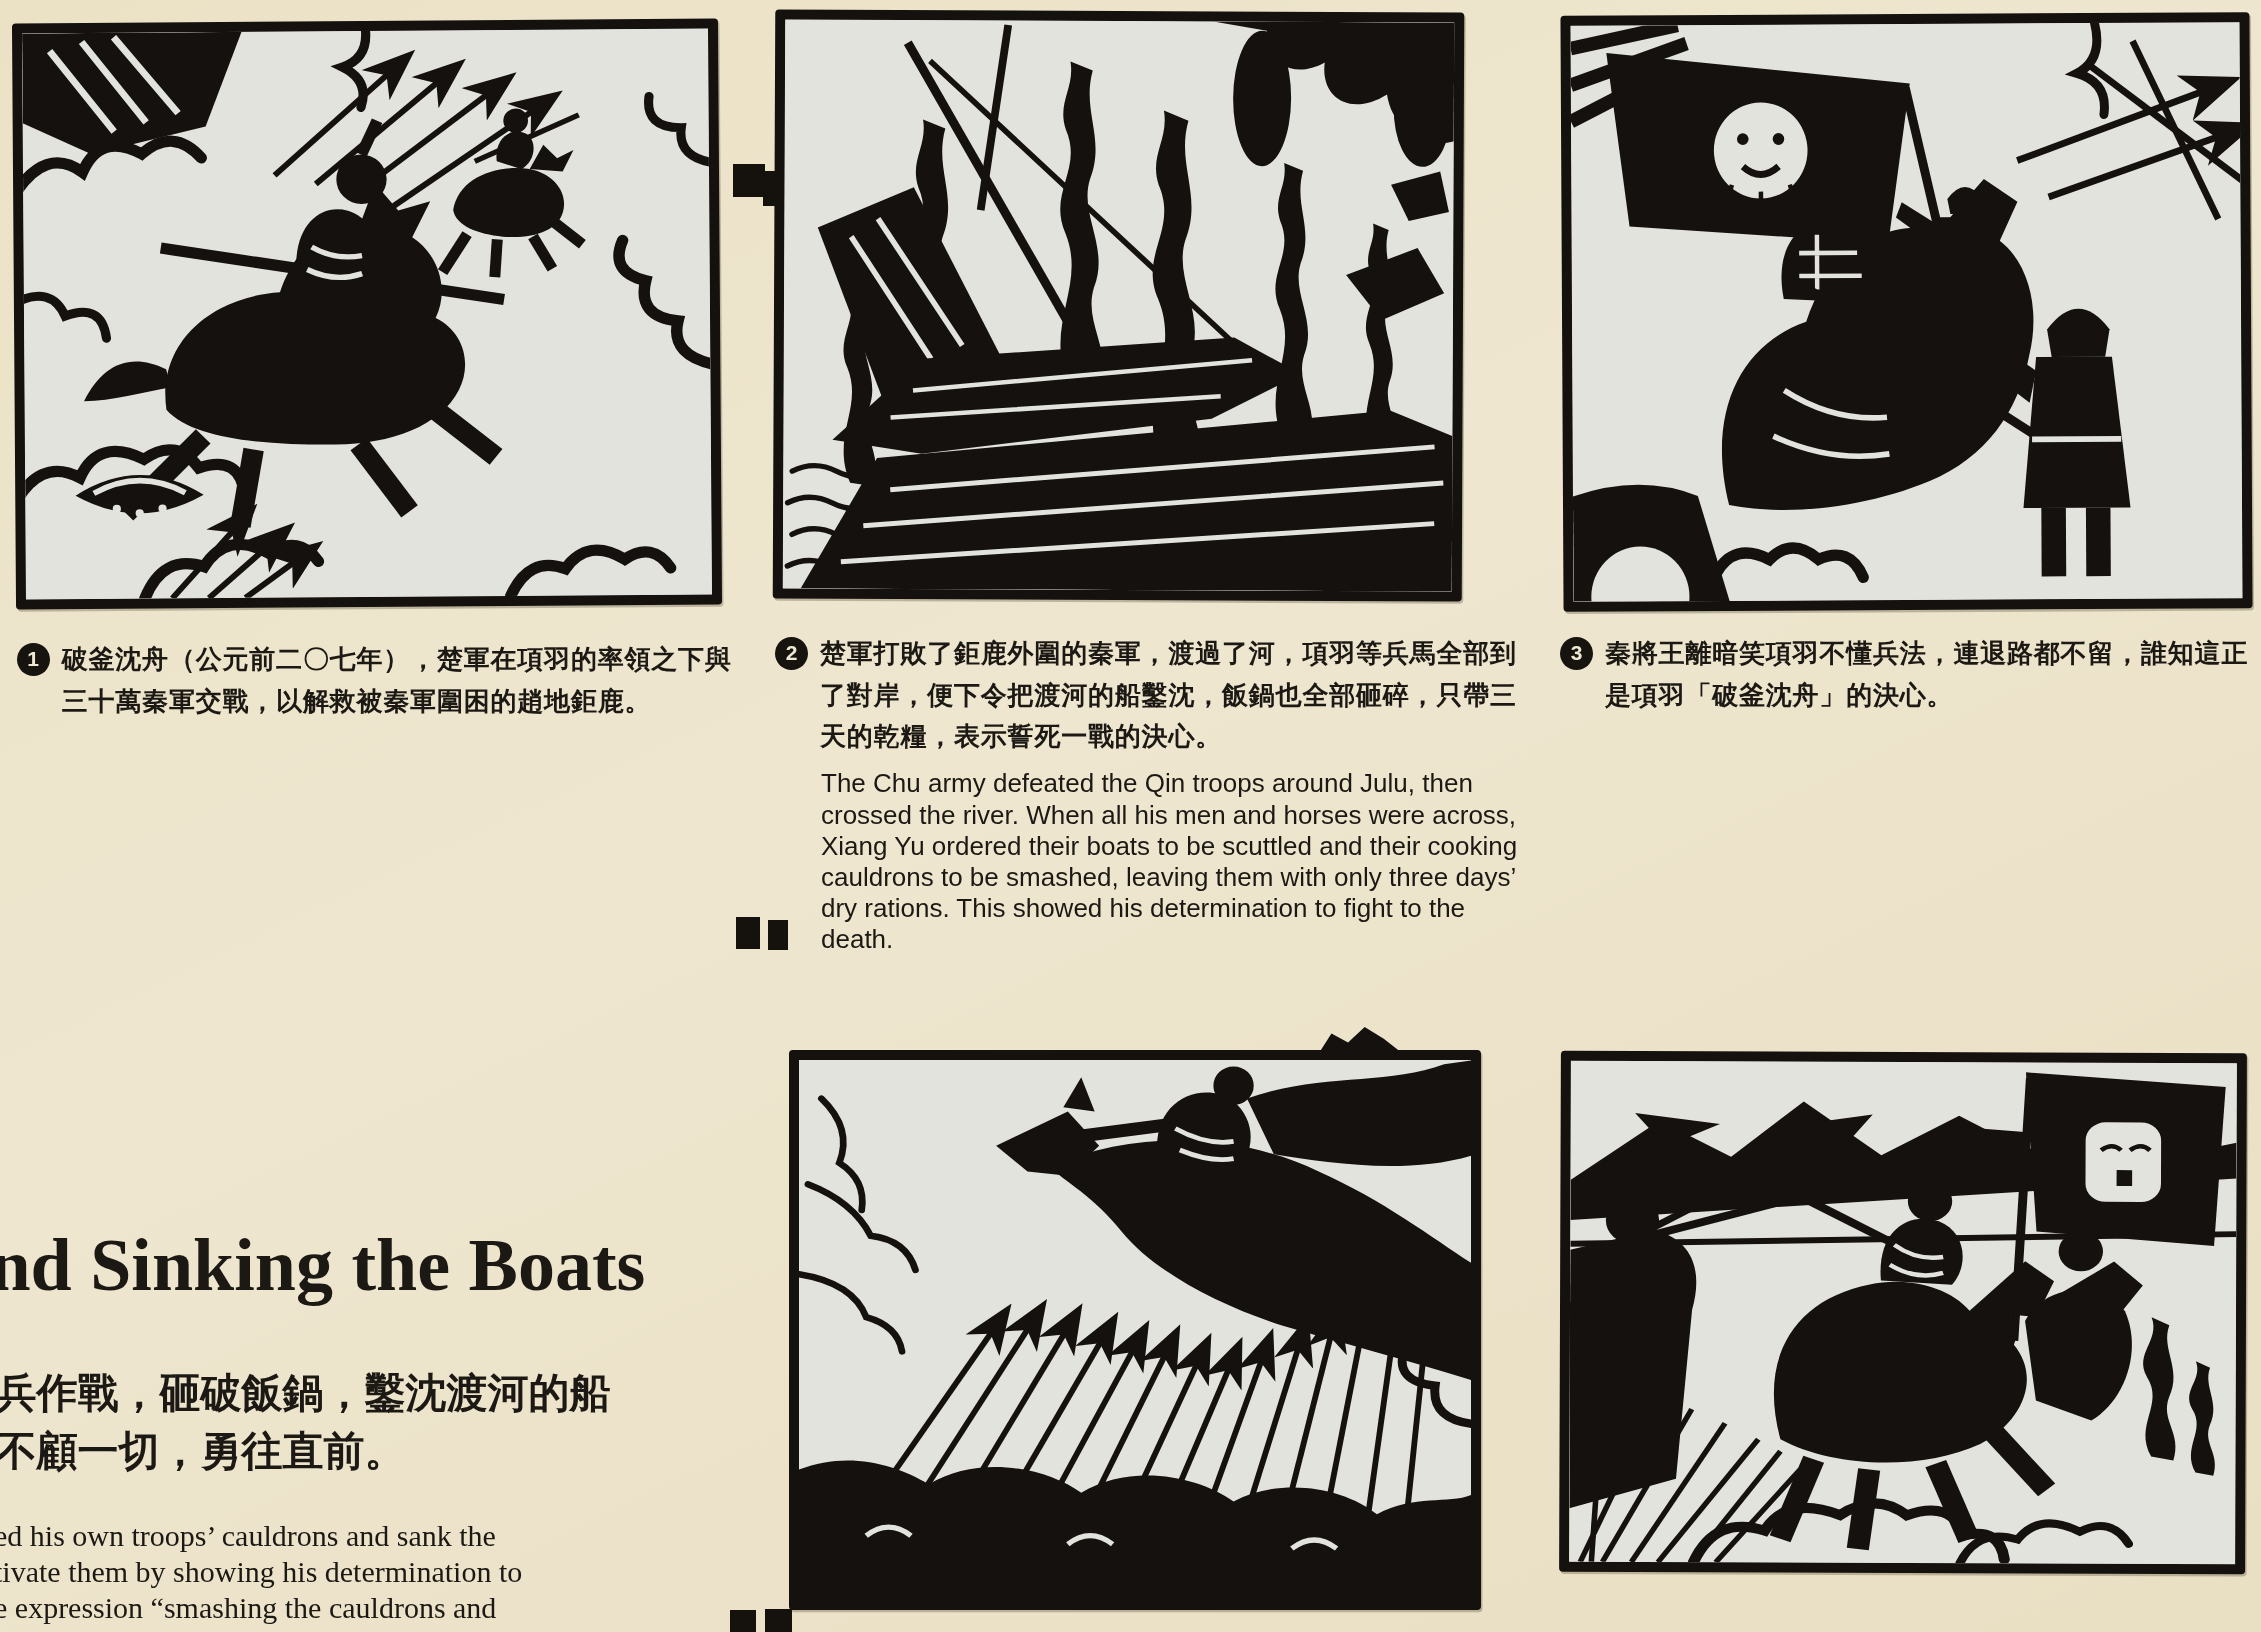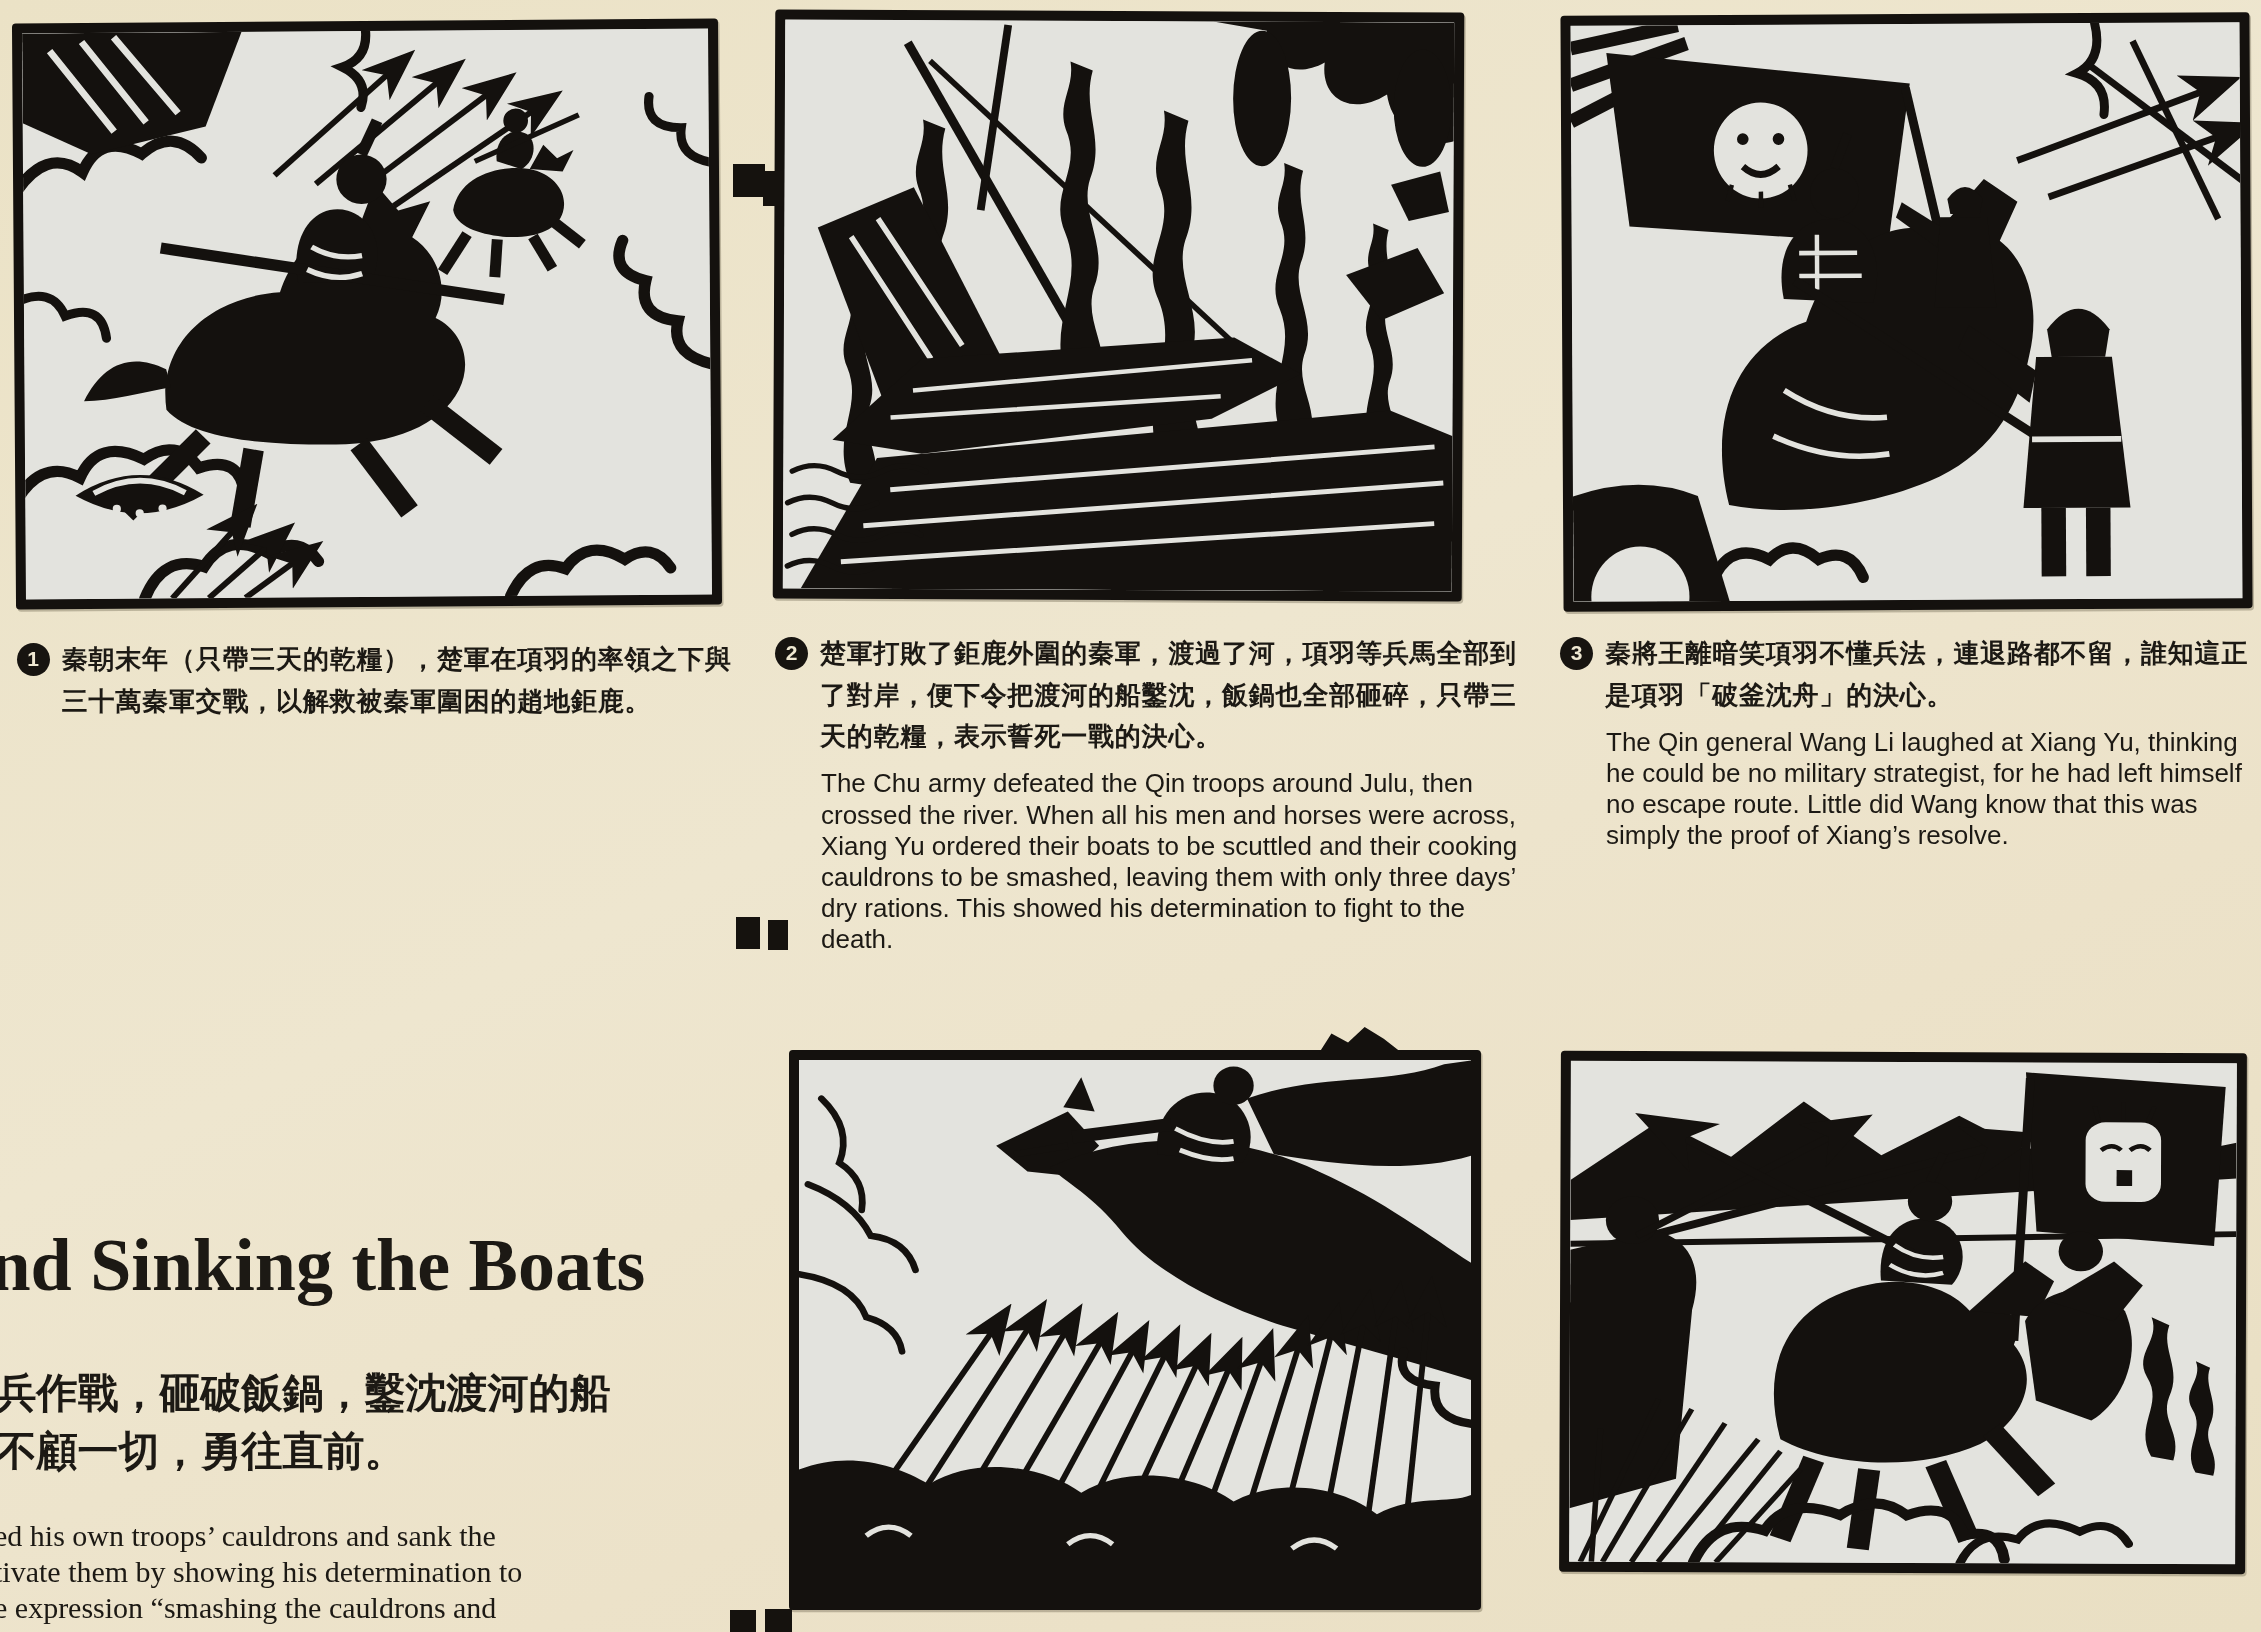--- a/index.html
+++ b/index.html
@@ -359,38 +359,37 @@
         <line x1="66" y1="252" x2="104" y2="205"></line>
       </g>
     </svg>
   </figure>
 
   <div class="crest"></div>
 
   <div class="caption" id="cap1">
     <div class="zh-row">
       <span class="bullet">1</span>
-      <p class="zh">秦朝末年（只帶三天的乾糧），楚軍在項羽的率領之下與三十萬秦軍交戰，以解救被秦軍圍困的趙地鉅鹿。</p>
+      <p class="zh">破釜沈舟（公元前二〇七年），楚軍在項羽的率領之下與三十萬秦軍交戰，以解救被秦軍圍困的趙地鉅鹿。</p>
     </div>
   </div>
 
   <div class="caption" id="cap2">
     <div class="zh-row">
       <span class="bullet">2</span>
       <p class="zh">楚軍打敗了鉅鹿外圍的秦軍，渡過了河，項羽等兵馬全部到了對岸，便下令把渡河的船鑿沈，飯鍋也全部砸碎，只帶三天的乾糧，表示誓死一戰的決心。</p>
     </div>
     <p class="en">The Chu army defeated the Qin troops around Julu, then crossed the river. When all his men and horses were across, Xiang Yu ordered their boats to be scuttled and their cooking cauldrons to be smashed, leaving them with only three days’ dry rations. This showed his determination to fight to the death.</p>
   </div>
 
   <div class="caption" id="cap3">
     <div class="zh-row">
       <span class="bullet">3</span>
       <p class="zh">秦將王離暗笑項羽不懂兵法，連退路都不留，誰知這正是項羽「破釜沈舟」的決心。</p>
     </div>
-    <p class="en">The Qin general Wang Li laughed at Xiang Yu, thinking he could be no military strategist, for he had left himself no escape route. Little did Wang know that this was simply the proof of Xiang’s resolve.</p>
   </div>
 
   <h1 class="title">nd Sinking the Boats</h1>
 
   <div class="feature-zh">
     <div>兵作戰，砸破飯鍋，鑿沈渡河的船</div>
     <div>不顧一切，勇往直前。</div>
   </div>
 
   <div class="feature-en">

